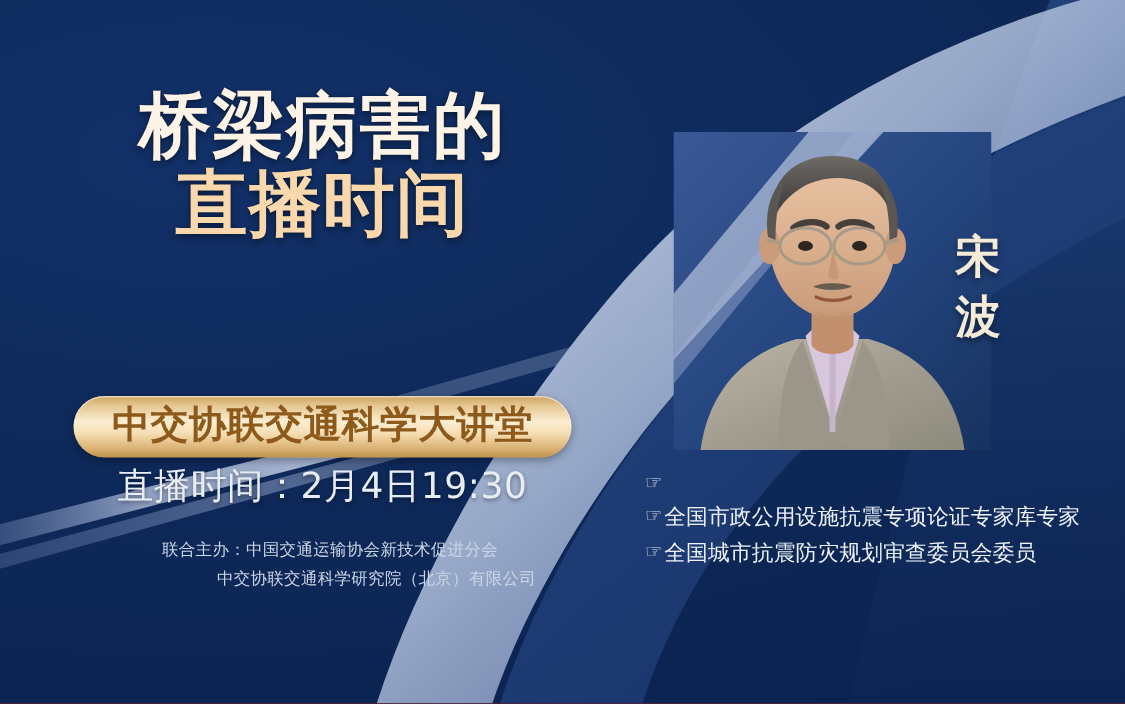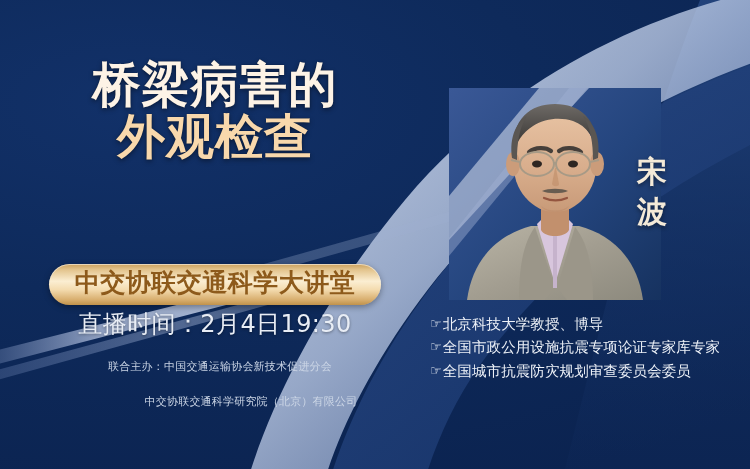--- a/index.html
+++ b/index.html
@@ -90,21 +90,21 @@
     z-index:7;
   }
   .org-row{
     font-family:"DejaVu Sans","Liberation Sans",sans-serif;
     font-size:11px;
     line-height:1.72;
     color:#ccd6e6;
     white-space:nowrap;
     letter-spacing:.2px;
   }
-  .org-row.indent{padding-left:62px;margin-top:16px;}
+  .org-row.indent{padding-left:62px;}
 
   
   .speaker-name{
     position:absolute;
     left:627px;top:152px;
     width:50px;
     text-align:center;
     z-index:8;
   }
   .speaker-name span{
@@ -266,21 +266,21 @@
 
         <path d="M95,110 C102,113 111,113 118,110" stroke="#94553f" stroke-width="2.2" fill="none" stroke-linecap="round"></path>
 
         <path d="M92,118 C99,124 113,124 120,118 C114,126 98,126 92,118 Z" fill="#bc8a68" opacity="0.5"></path>
       </g>
     </svg>
   </div>
 
   <div class="title-block">
     <div class="tline tline-1">桥梁病害的</div>
-    <div class="tline tline-2">外观检查</div>
+    <div class="tline tline-2">直播时间</div>
   </div>
 
   <div class="pill-wrap">
     <div class="pill">
       <div class="pill-text">中交协联交通科学大讲堂</div>
     </div>
   </div>
 
   <div class="livetime">直播时间：2月4日19:30</div>
 
@@ -290,21 +290,20 @@
   </div>
 
   <div class="speaker-name">
     <span>宋</span>
     <span>波</span>
   </div>
 
   <div class="credentials">
     <div class="cred-row">
       <span class="cred-bullet">☞</span>
-      <span>北京科技大学教授、博导</span>
     </div>
     <div class="cred-row">
       <span class="cred-bullet">☞</span>
       <span>全国市政公用设施抗震专项论证专家库专家</span>
     </div>
     <div class="cred-row">
       <span class="cred-bullet">☞</span>
       <span>全国城市抗震防灾规划审查委员会委员</span>
     </div>
   </div>

